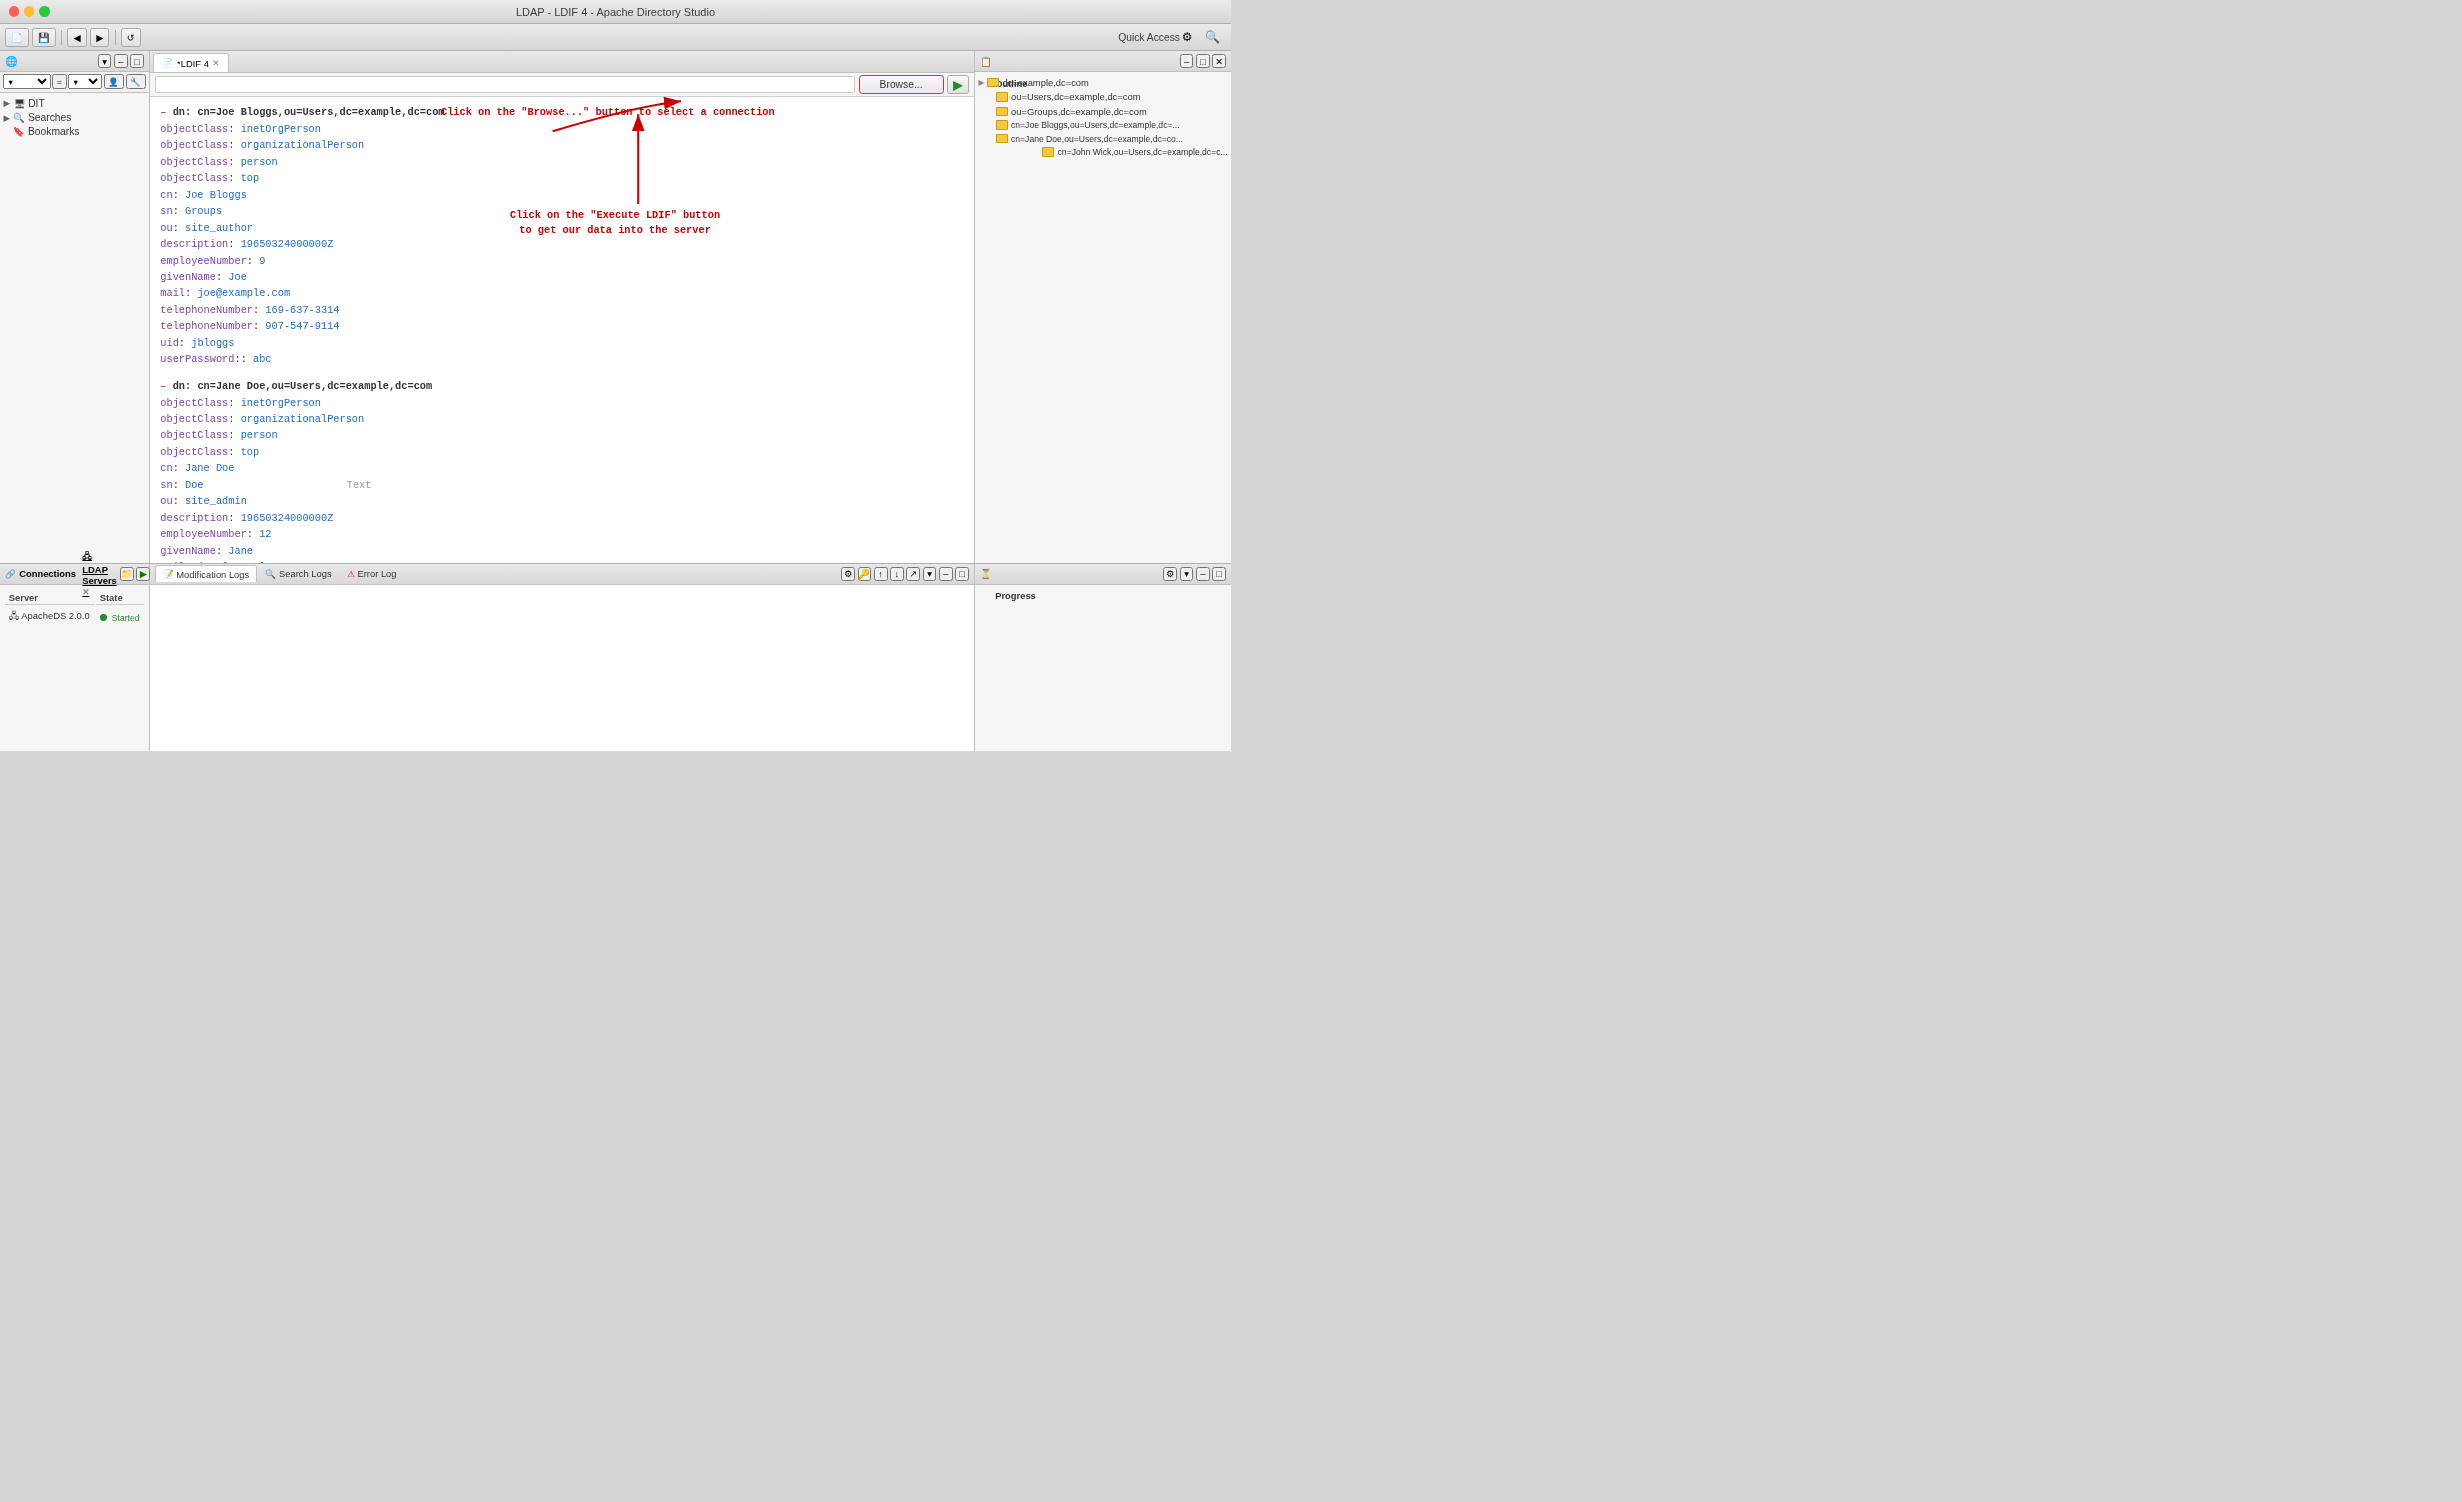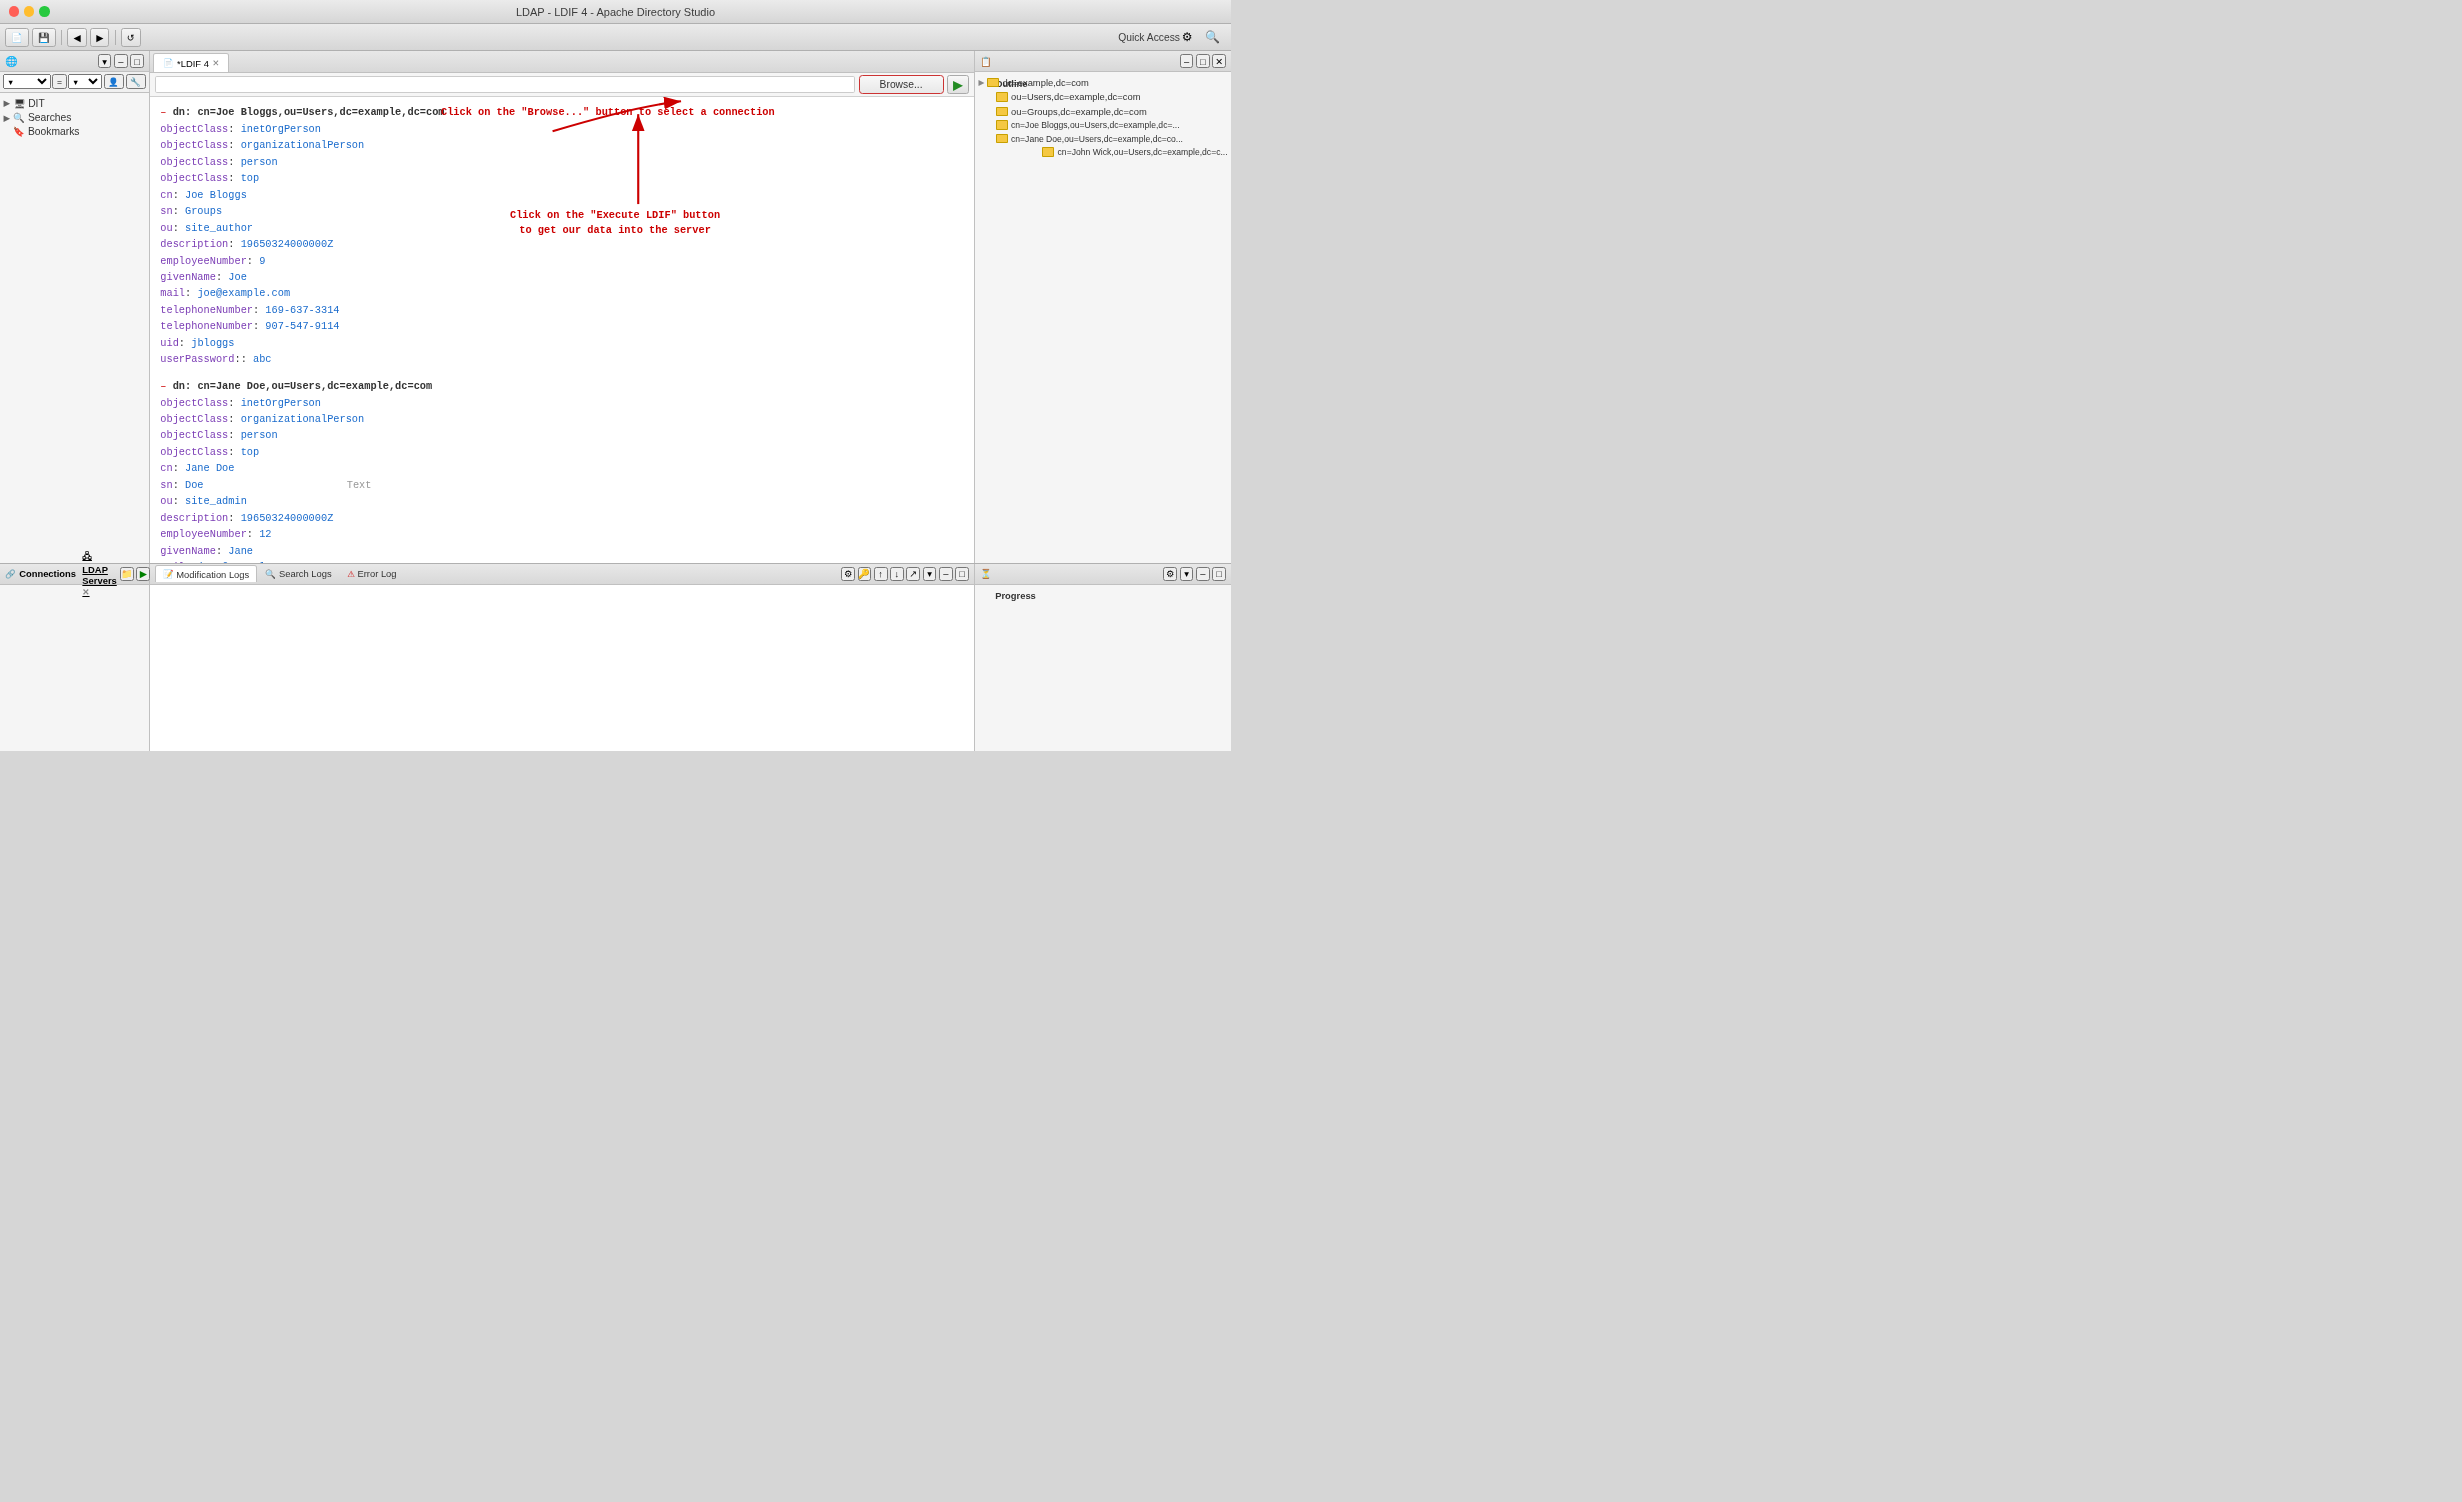--- a/index.html
+++ b/index.html
@@ -277,20 +277,40 @@
           <span style="font-size:8.6px; color:#888;">✕</span>
         </span>
         <div style="margin-left:auto; display:flex; gap:2.6px;">
           <button class="panel-icon-btn">📁</button>
           <button class="panel-icon-btn" style="color:green;">▶</button>
           <button class="panel-icon-btn" style="color:red;">⬛</button>
           <button class="panel-icon-btn">–</button>
           <button class="panel-icon-btn">□</button>
         </div>
       </div>
+      <div class="bottom-left-content">
+        <table class="server-table">
+          <tbody>
+              <tr>
+            <th>Server</th>
+            <th>State</th>
+          </tr>
+          <tr>
+            <td>
+              <span style="font-size:9.4px;">🖧</span>
+              <span>ApacheDS 2.0.0</span>
+            </td>
+            <td>
+              <span class="status-dot" style="background:#228b22;"></span>
+              <span class="status-started">Started</span>
+            </td>
+          </tr>
+        </tbody>
+          </table>
+      </div>
     </div>
 
     <div class="bottom-center">
       <div class="bottom-center-header">
         <div class="log-tab active">
           <span style="font-size:8.6px;">📝</span>
           <span>Modification Logs</span>
         </div>
         <div class="log-tab">
           <span style="font-size:8.6px;">🔍</span>

